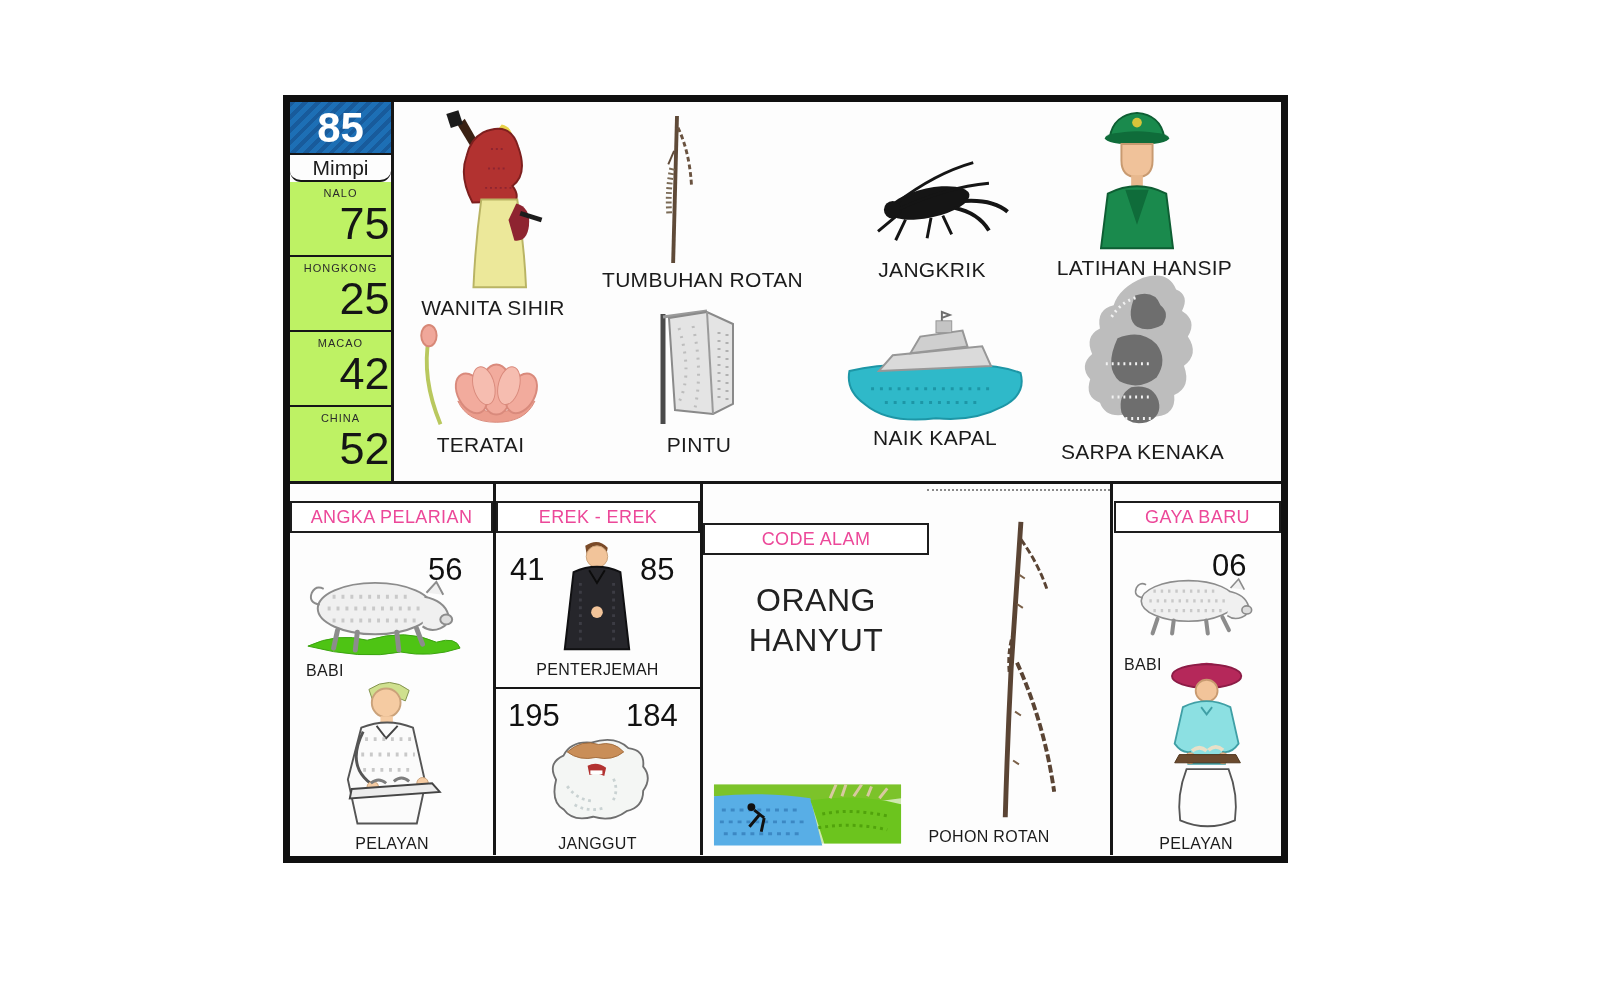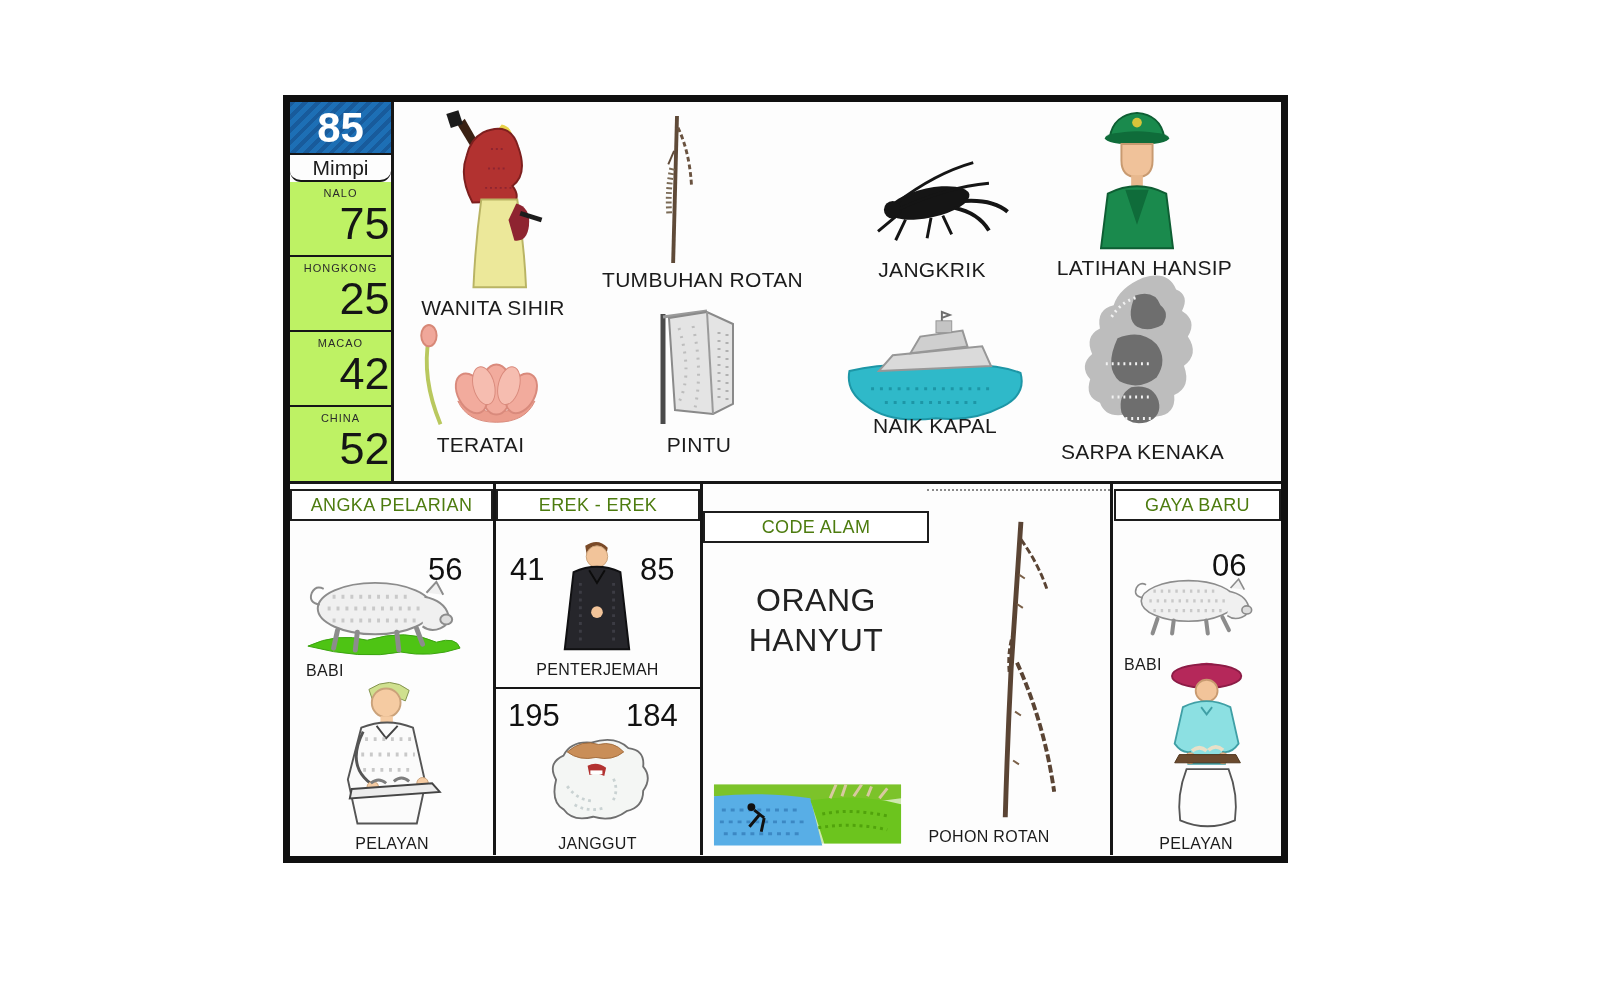--- a/index.html
+++ b/index.html
@@ -23,21 +23,21 @@
     font-size:21px;border-bottom:2px solid #161616;border-radius:11px;}
   .mrow{left:0;width:101px;height:73px;display:flex;flex-direction:column;align-items:center;border-bottom:2px solid #161616;background:#bef264;}
   .mrow .mname{font-size:11px;letter-spacing:1px;margin-top:5px;color:#2b2b2b;}
   .mrow .mval{font-size:45px;line-height:50px;color:#151515;margin-left:48px;}
   .vline{background:#161616;}
   .hline{background:#161616;}
   .cap{position:absolute;text-align:center;font-size:21px;letter-spacing:.3px;color:#1b1b1b;white-space:nowrap;}
   .cap.sm{font-size:16px;}
   .cap.left{text-align:left;}
   .sec-head{position:absolute;height:28px;border:2px solid #1d1d1d;background:#fff;
-    display:flex;align-items:center;justify-content:center;font-size:18px;letter-spacing:.4px;color:#4d7c0f;}
+    display:flex;align-items:center;justify-content:center;font-size:18px;letter-spacing:.4px;color:#ec4899;margin-top:12px;}
   .num-mid{position:absolute;font-size:31px;color:#111;}
   .tr{text-align:left;} 
   .ca-text{position:absolute;text-align:center;font-size:32px;line-height:40px;color:#222;letter-spacing:.5px;}
   .dotline{position:absolute;border-top:2px dotted #8a8a8a;}
   svg{position:absolute;overflow:visible;}
 </style>
 </head>
 <body>
 
 <div class="card">
@@ -131,21 +131,21 @@
   <div class="cap" style="left:352px;top:331px;width:114px;">PINTU</div>
 
   <svg viewBox="0 0 190 120" style="left:550px;top:208px;width:190px;height:118px;">
     <path d="M8,62 q44,-10 92,-4 q50,-6 82,6 q6,22 -18,34 q-30,16 -68,12 q-48,6 -72,-14 q-20,-14 -16,-34 z" fill="#2fb9c9" stroke="#1d96a6" stroke-width="2"></path>
     <path d="M30,80 h120 M44,94 h96" stroke="#1d96a6" stroke-width="3" stroke-dasharray="3,6"></path>
     <path d="M38,62 L152,57 L143,37 L52,46 Z" fill="#dadada" stroke="#979797" stroke-width="2"></path>
     <path d="M70,44 L128,37 L123,21 L80,27 Z" fill="#cfcfcf" stroke="#979797" stroke-width="2"></path>
     <rect x="96" y="11" width="16" height="12" fill="#c4c4c4" stroke="#979797"></rect>
     <path d="M102,11 V2 l8,3 -8,3" stroke="#6e6e6e" stroke-width="2" fill="none"></path>
   </svg>
-  <div class="cap" style="left:556px;top:312px;width:178px;">NAIK KAPAL</div>
+  <div class="cap" style="left:556px;top:324px;width:178px;">NAIK KAPAL</div>
 
   <svg viewBox="0 0 150 170" style="left:776px;top:168px;width:148px;height:166px;">
     <path d="M78,8 q26,-8 34,12 q14,6 6,22 q16,10 6,26 q12,18 -4,30 q8,22 -10,30 q2,20 -18,22 q-18,10 -32,-2 q-20,4 -26,-12 q-16,-6 -10,-24 q-12,-14 2,-26 q-8,-18 8,-26 q-4,-20 14,-24 q6,-18 30,-28 z" fill="#bdbdbd"></path>
     <path d="M70,26 q20,-6 26,10 q10,8 2,20 q-14,8 -26,2 q-12,-8 -2,-32 z M52,70 q24,-10 40,6 q12,16 0,34 q-18,14 -38,4 q-16,-14 -2,-44 z M66,120 q22,-4 28,14 q4,16 -12,22 q-20,4 -26,-10 q-4,-18 10,-26 z" fill="#6e6e6e"></path>
     <path d="M46,48 q10,-16 26,-20 M40,96 h44 M46,130 h40 M60,152 h30" stroke="#f2f2f2" stroke-width="3" stroke-dasharray="2,4" fill="none"></path>
   </svg>
   <div class="cap" style="left:760px;top:338px;width:185px;">SARPA KENAKA</div>
 
   <div class="abs vline" style="left:203px;top:382px;width:3px;height:371px;"></div>
   <div class="abs vline" style="left:410px;top:382px;width:3px;height:371px;"></div>

